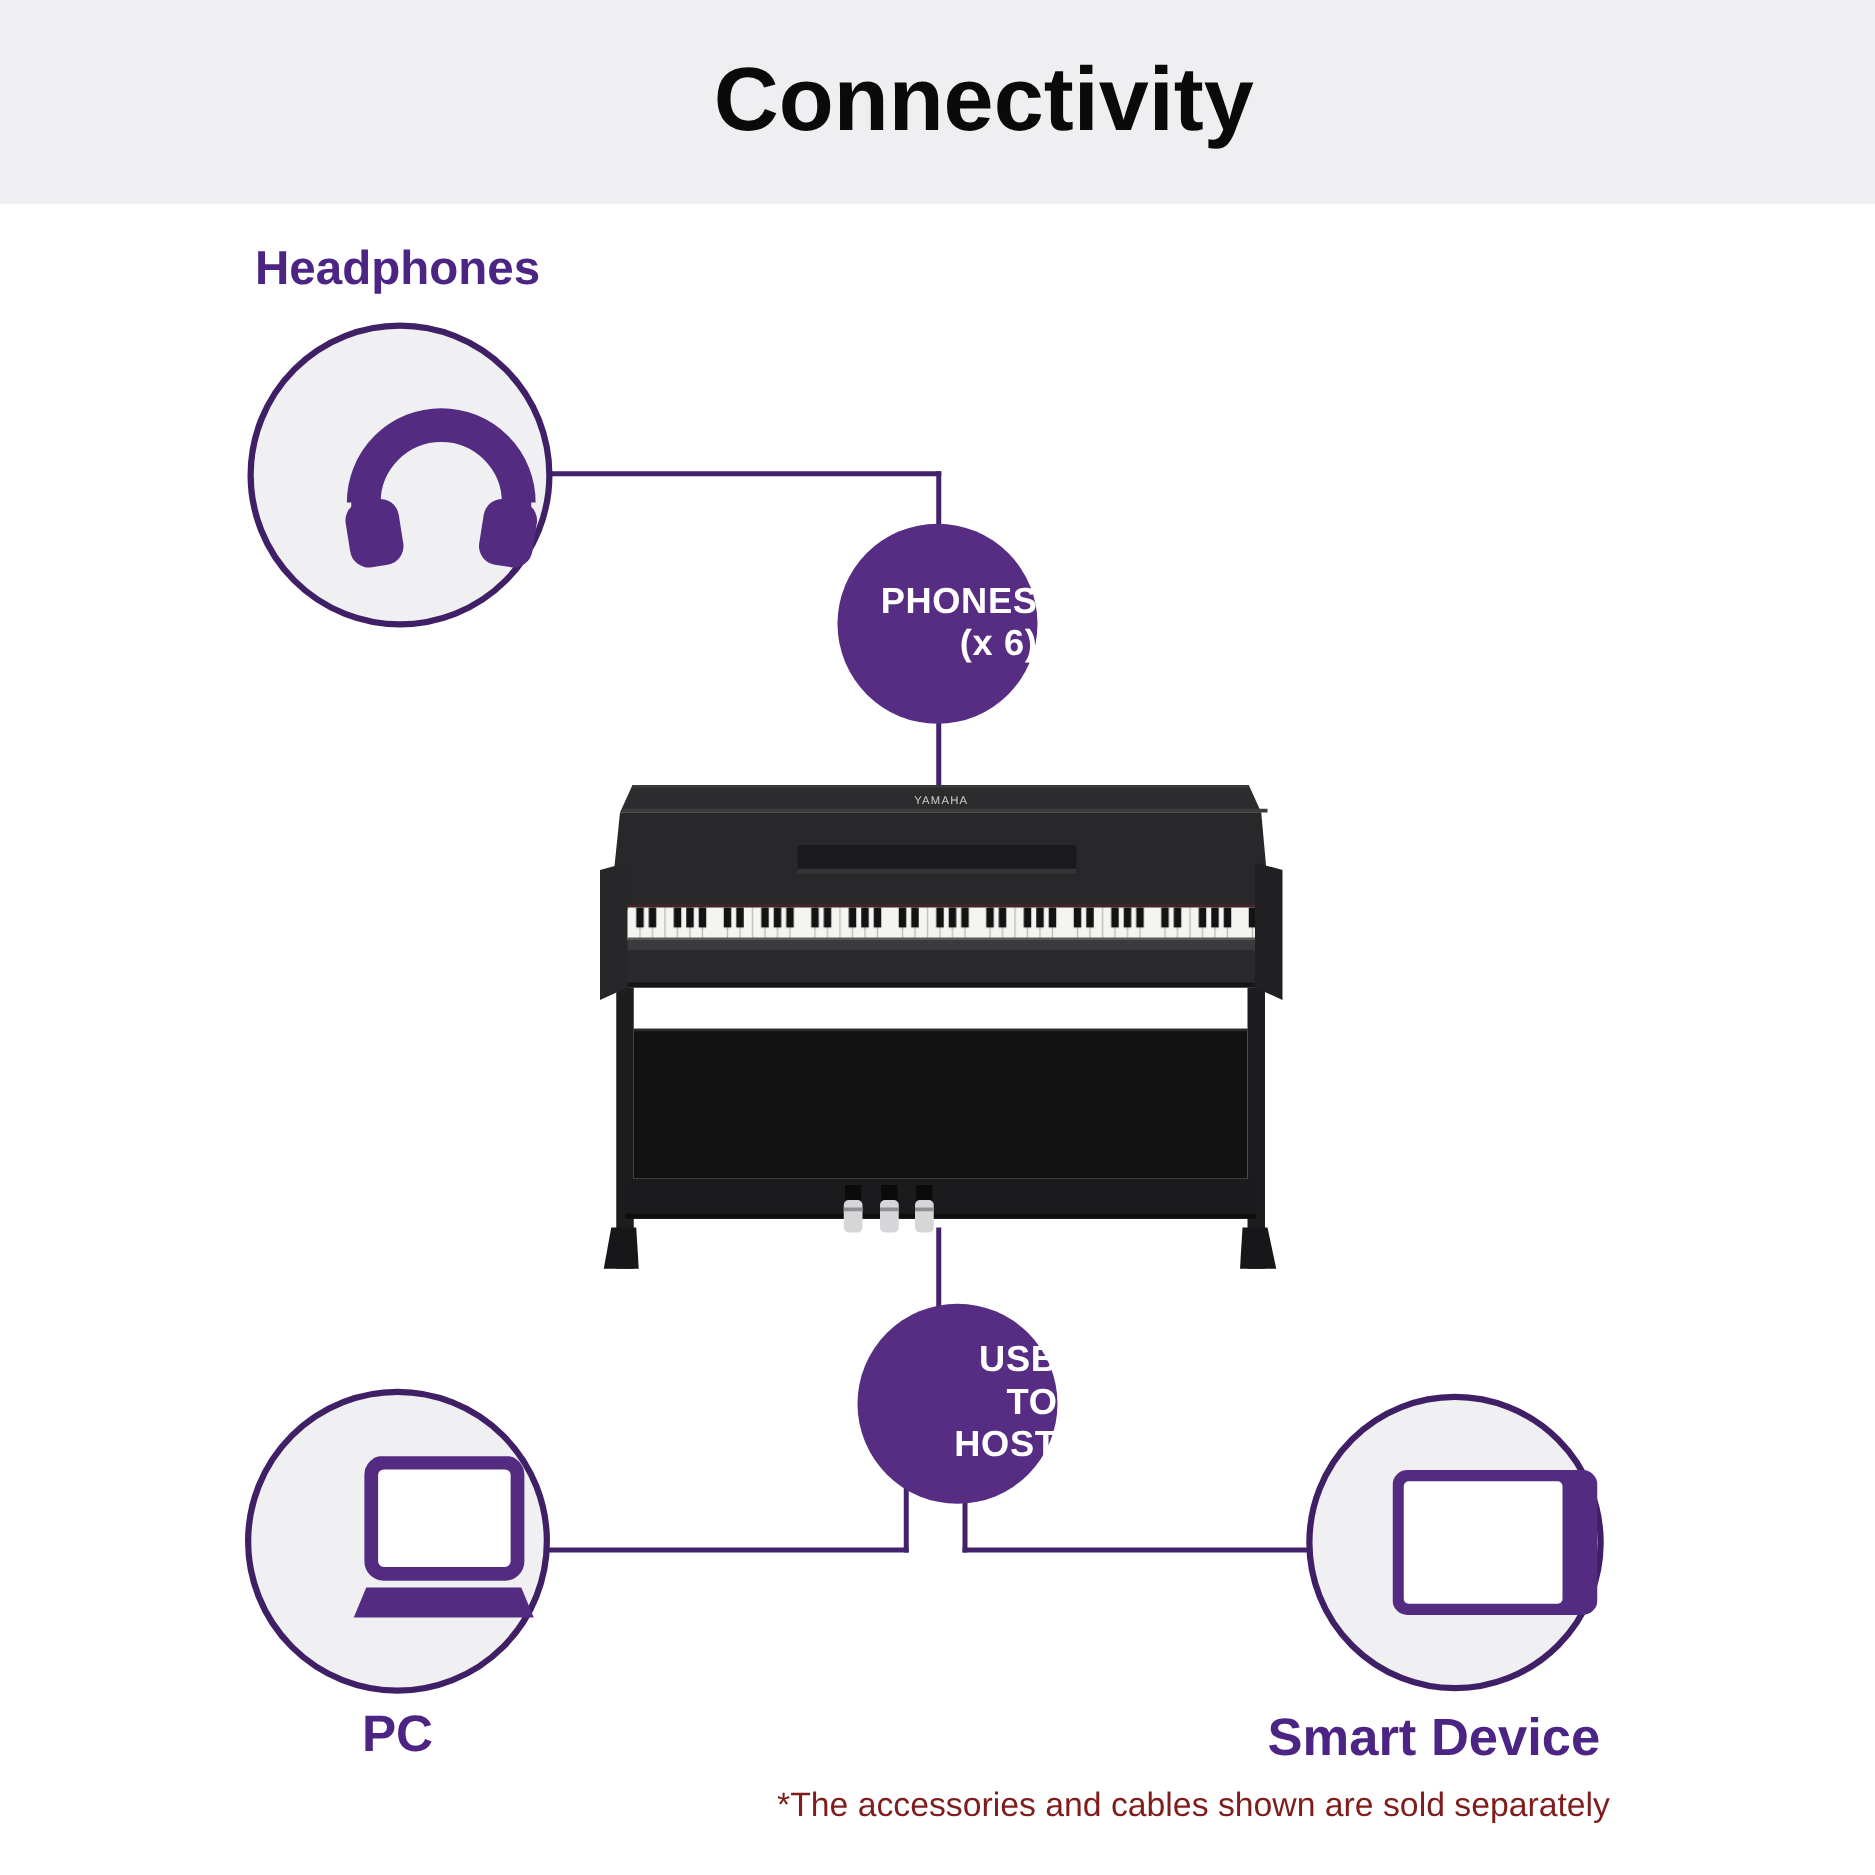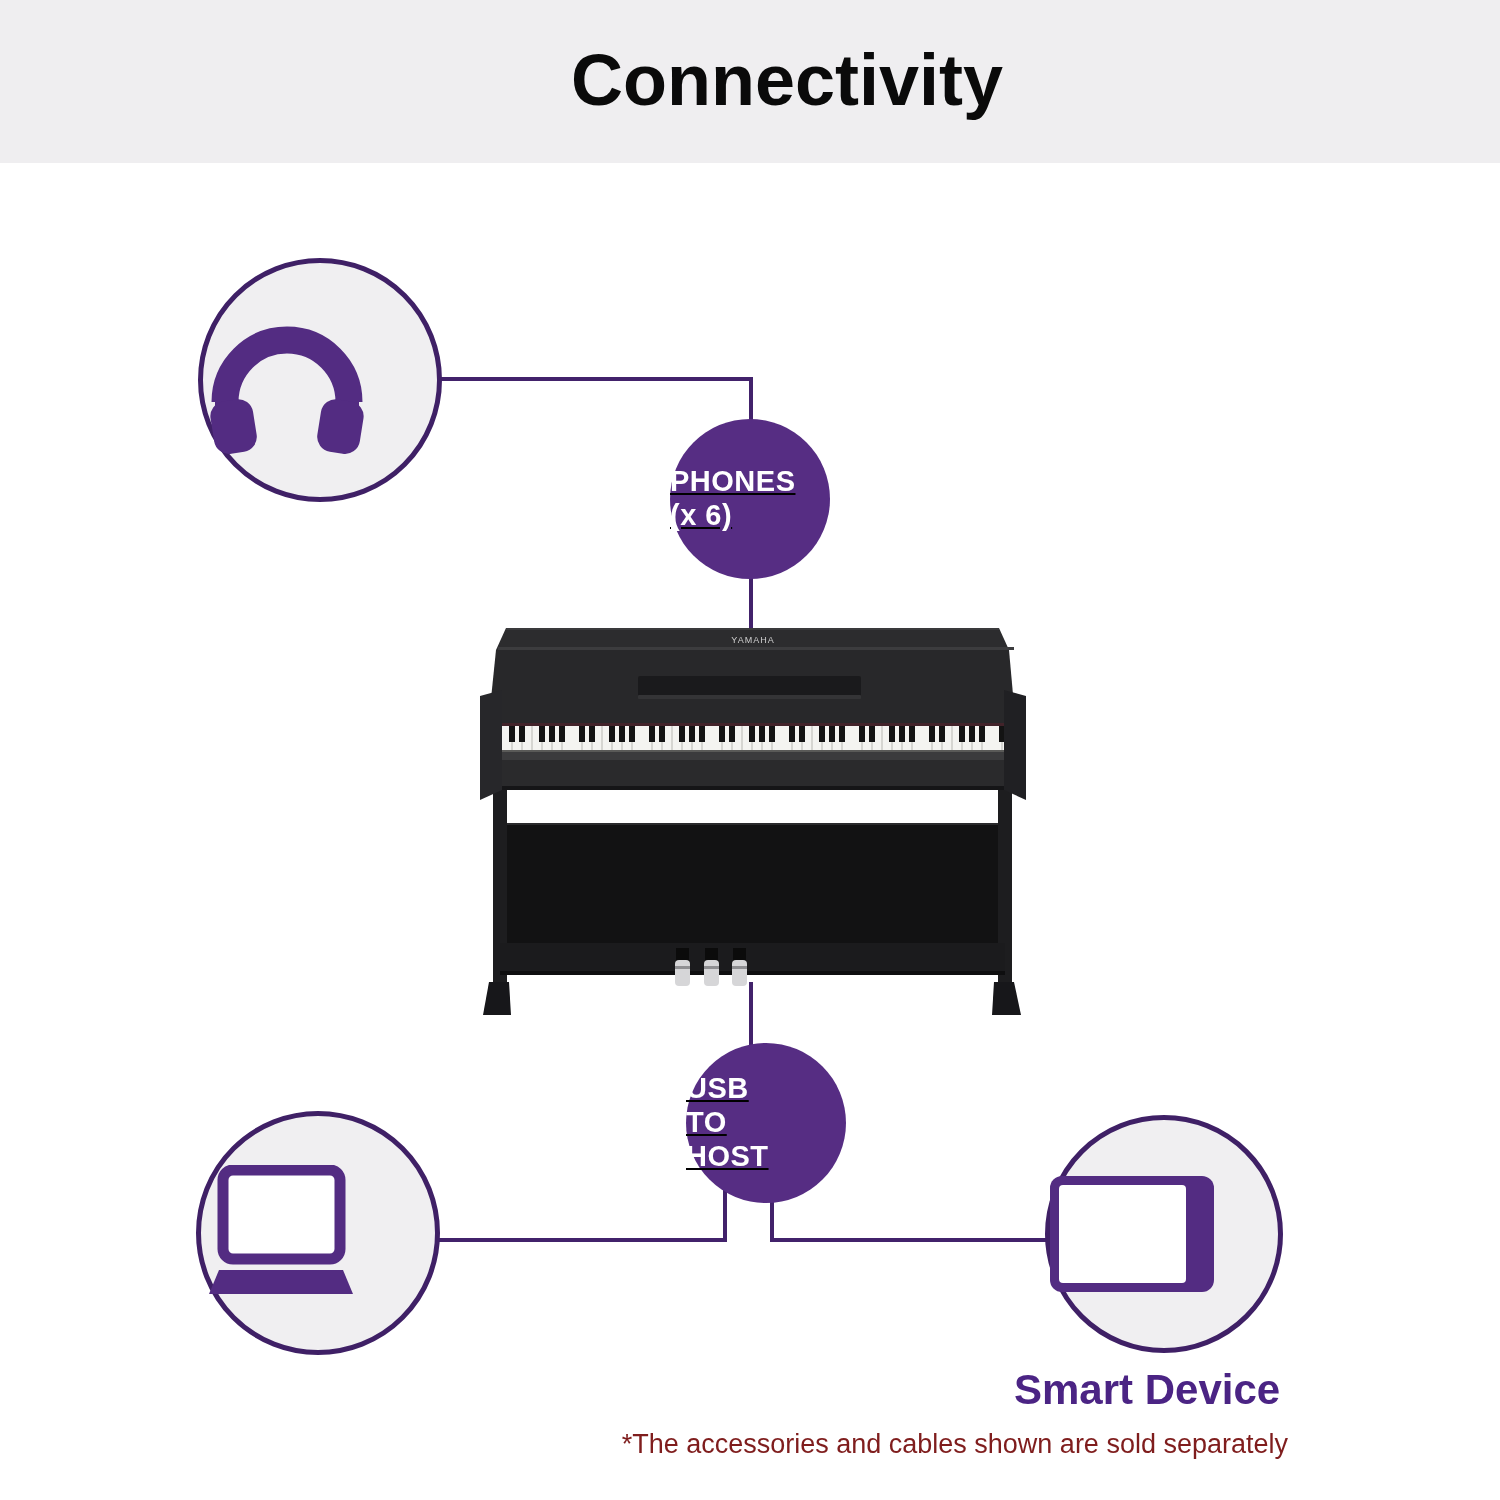--- a/index.html
+++ b/index.html
@@ -9,21 +9,21 @@
   
   .header-band{position:absolute;left:0;top:0;width:1500px;height:163px;background:#efeef0;padding-left:37px;}
   .page-title{margin:0;width:100%;text-align:center;line-height:160px;
     font-size:72px;font-weight:700;color:#0a0a0a;letter-spacing:0px;}
 
   
   .line{position:absolute;background:#42226b;z-index:1;}
 
   
   .node{position:absolute;border-radius:50%;box-sizing:border-box;z-index:2;
-    display:flex;align-items:flex-start;justify-content:center;flex-direction:column;text-decoration:underline;}
+    display:flex;align-items:flex-end;justify-content:center;flex-direction:column;}
   .node.outline{background:#f0eff1;border:5px solid #3f2066;}
   .node.solid{background:#562d83;}
   .node.solid .port-line{color:#ffffff;font-weight:700;font-size:29px;line-height:1.17;text-align:center;letter-spacing:.5px;}
 
   
   .label{position:absolute;color:#4b2484;font-weight:700;z-index:3;}
   .headphones-label{left:204px;top:194px;font-size:38px;}
   .pc-label{left:196px;top:1364px;width:244px;text-align:center;font-size:41px;}
   .sd-label{left:1014px;top:1366px;width:300px;font-size:42px;}
 
@@ -42,20 +42,21 @@
 
   <div class="line" style="left:438px;top:377px;width:315px;height:4px;"></div>
   <div class="line" style="left:749px;top:377px;width:4px;height:48px;"></div>
   <div class="line" style="left:749px;top:573px;width:4px;height:57px;"></div>
   <div class="line" style="left:749px;top:982px;width:4px;height:64px;"></div>
   <div class="line" style="left:723px;top:1190px;width:4px;height:52px;"></div>
   <div class="line" style="left:434px;top:1238px;width:293px;height:4px;"></div>
   <div class="line" style="left:770px;top:1190px;width:4px;height:52px;"></div>
   <div class="line" style="left:770px;top:1238px;width:280px;height:4px;"></div>
 
+  <div class="label headphones-label">Headphones</div>
   <div class="node outline" style="left:198px;top:258px;width:244px;height:244px;">
     <svg width="168" height="152" viewBox="0 0 168 152">
       <path d="M 22,98 A 62 62 0 0 1 146,98" fill="none" stroke="#532c82" stroke-width="27"></path>
       <rect x="12" y="90" width="18" height="26" fill="#532c82"></rect>
       <rect x="138" y="90" width="18" height="26" fill="#532c82"></rect>
       <g transform="rotate(-9 31 122)">
         <rect x="9" y="96" width="43" height="53" rx="15" fill="#532c82"></rect>
       </g>
       <g transform="rotate(9 137 122)">
         <rect x="116" y="96" width="43" height="53" rx="15" fill="#532c82"></rect>
@@ -130,20 +131,21 @@
     <span class="port-line">TO</span>
     <span class="port-line">HOST</span>
   </div>
 
   <div class="node outline" style="left:196px;top:1111px;width:244px;height:244px;">
     <svg width="160" height="136" viewBox="0 0 160 136">
       <rect x="22" y="5" width="117" height="89" rx="10" fill="#ffffff" stroke="#532c82" stroke-width="11"></rect>
       <path d="M 18,105 H 142 L 152,129 H 8 Z" fill="#532c82"></path>
     </svg>
   </div>
+  <div class="label pc-label">PC</div>
 
   <div class="node outline" style="left:1045px;top:1115px;width:238px;height:238px;">
     <svg width="164" height="116" viewBox="0 0 164 116">
       <rect x="0" y="0" width="164" height="116" rx="12" fill="#532c82"></rect>
       <rect x="9" y="9" width="127" height="98" rx="4" fill="#ffffff"></rect>
     </svg>
   </div>
   <div class="label sd-label">Smart Device</div>
 
   <div class="footnote">*The accessories and cables shown are sold separately</div>

